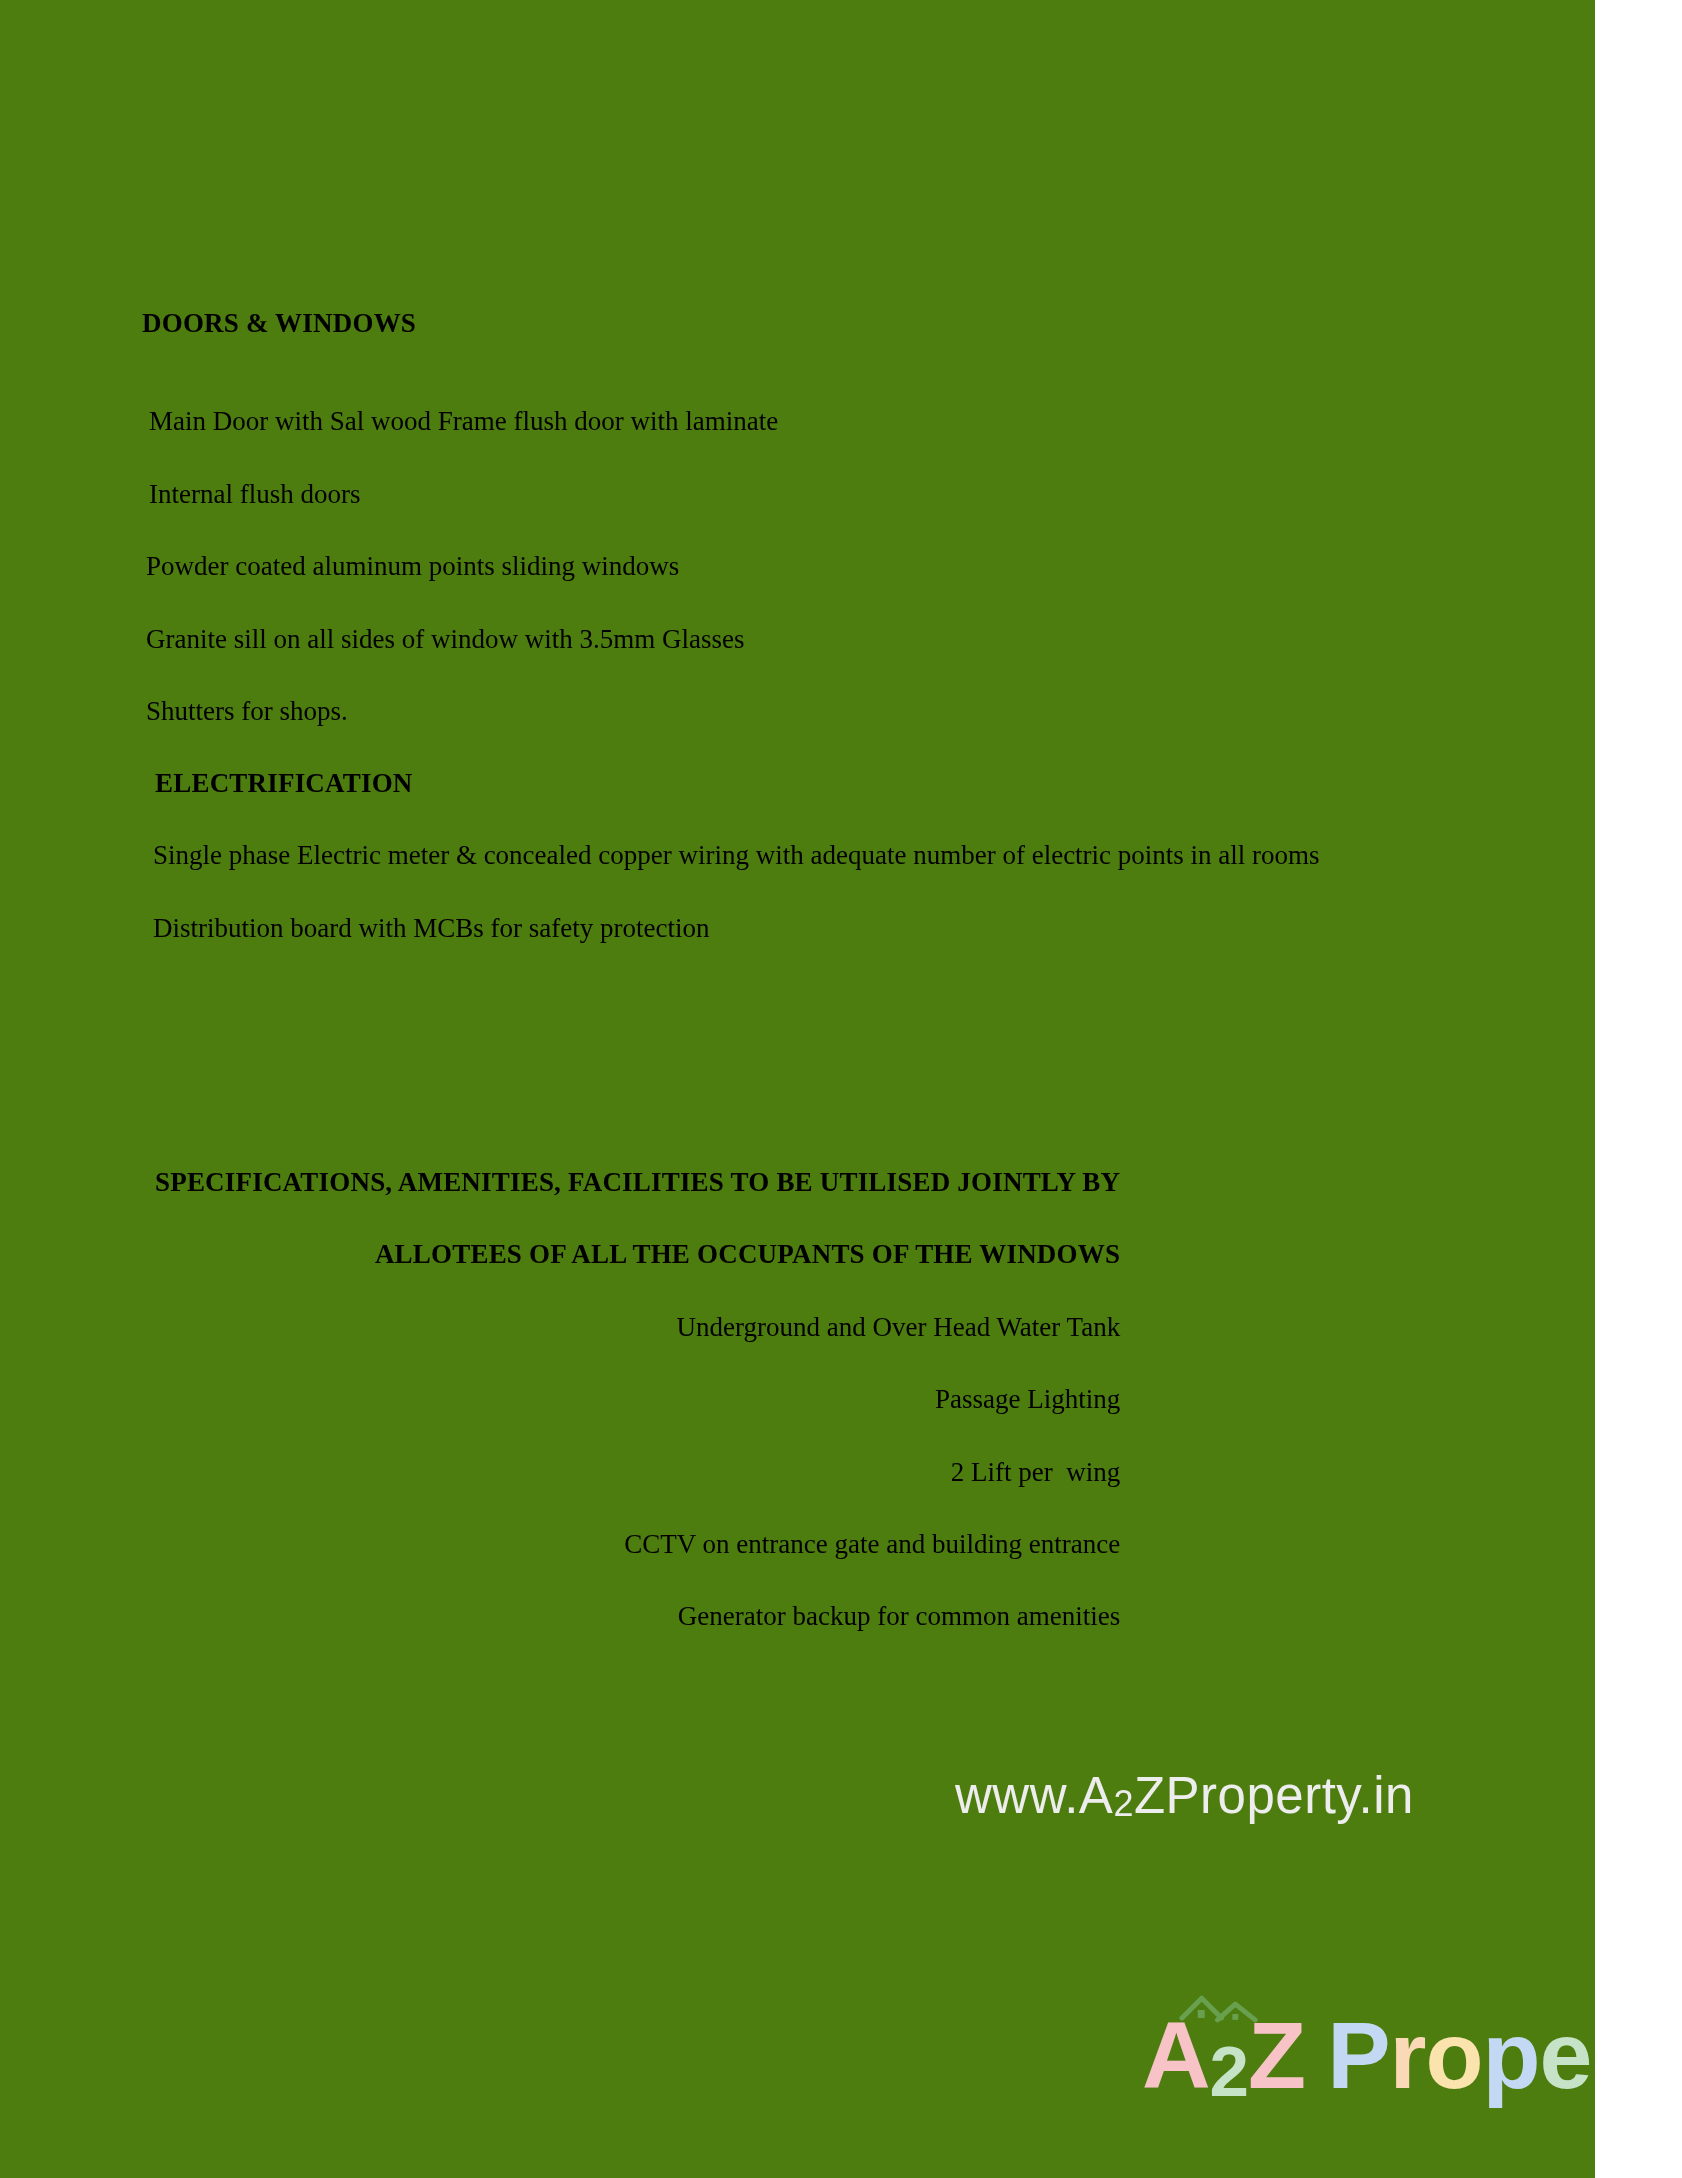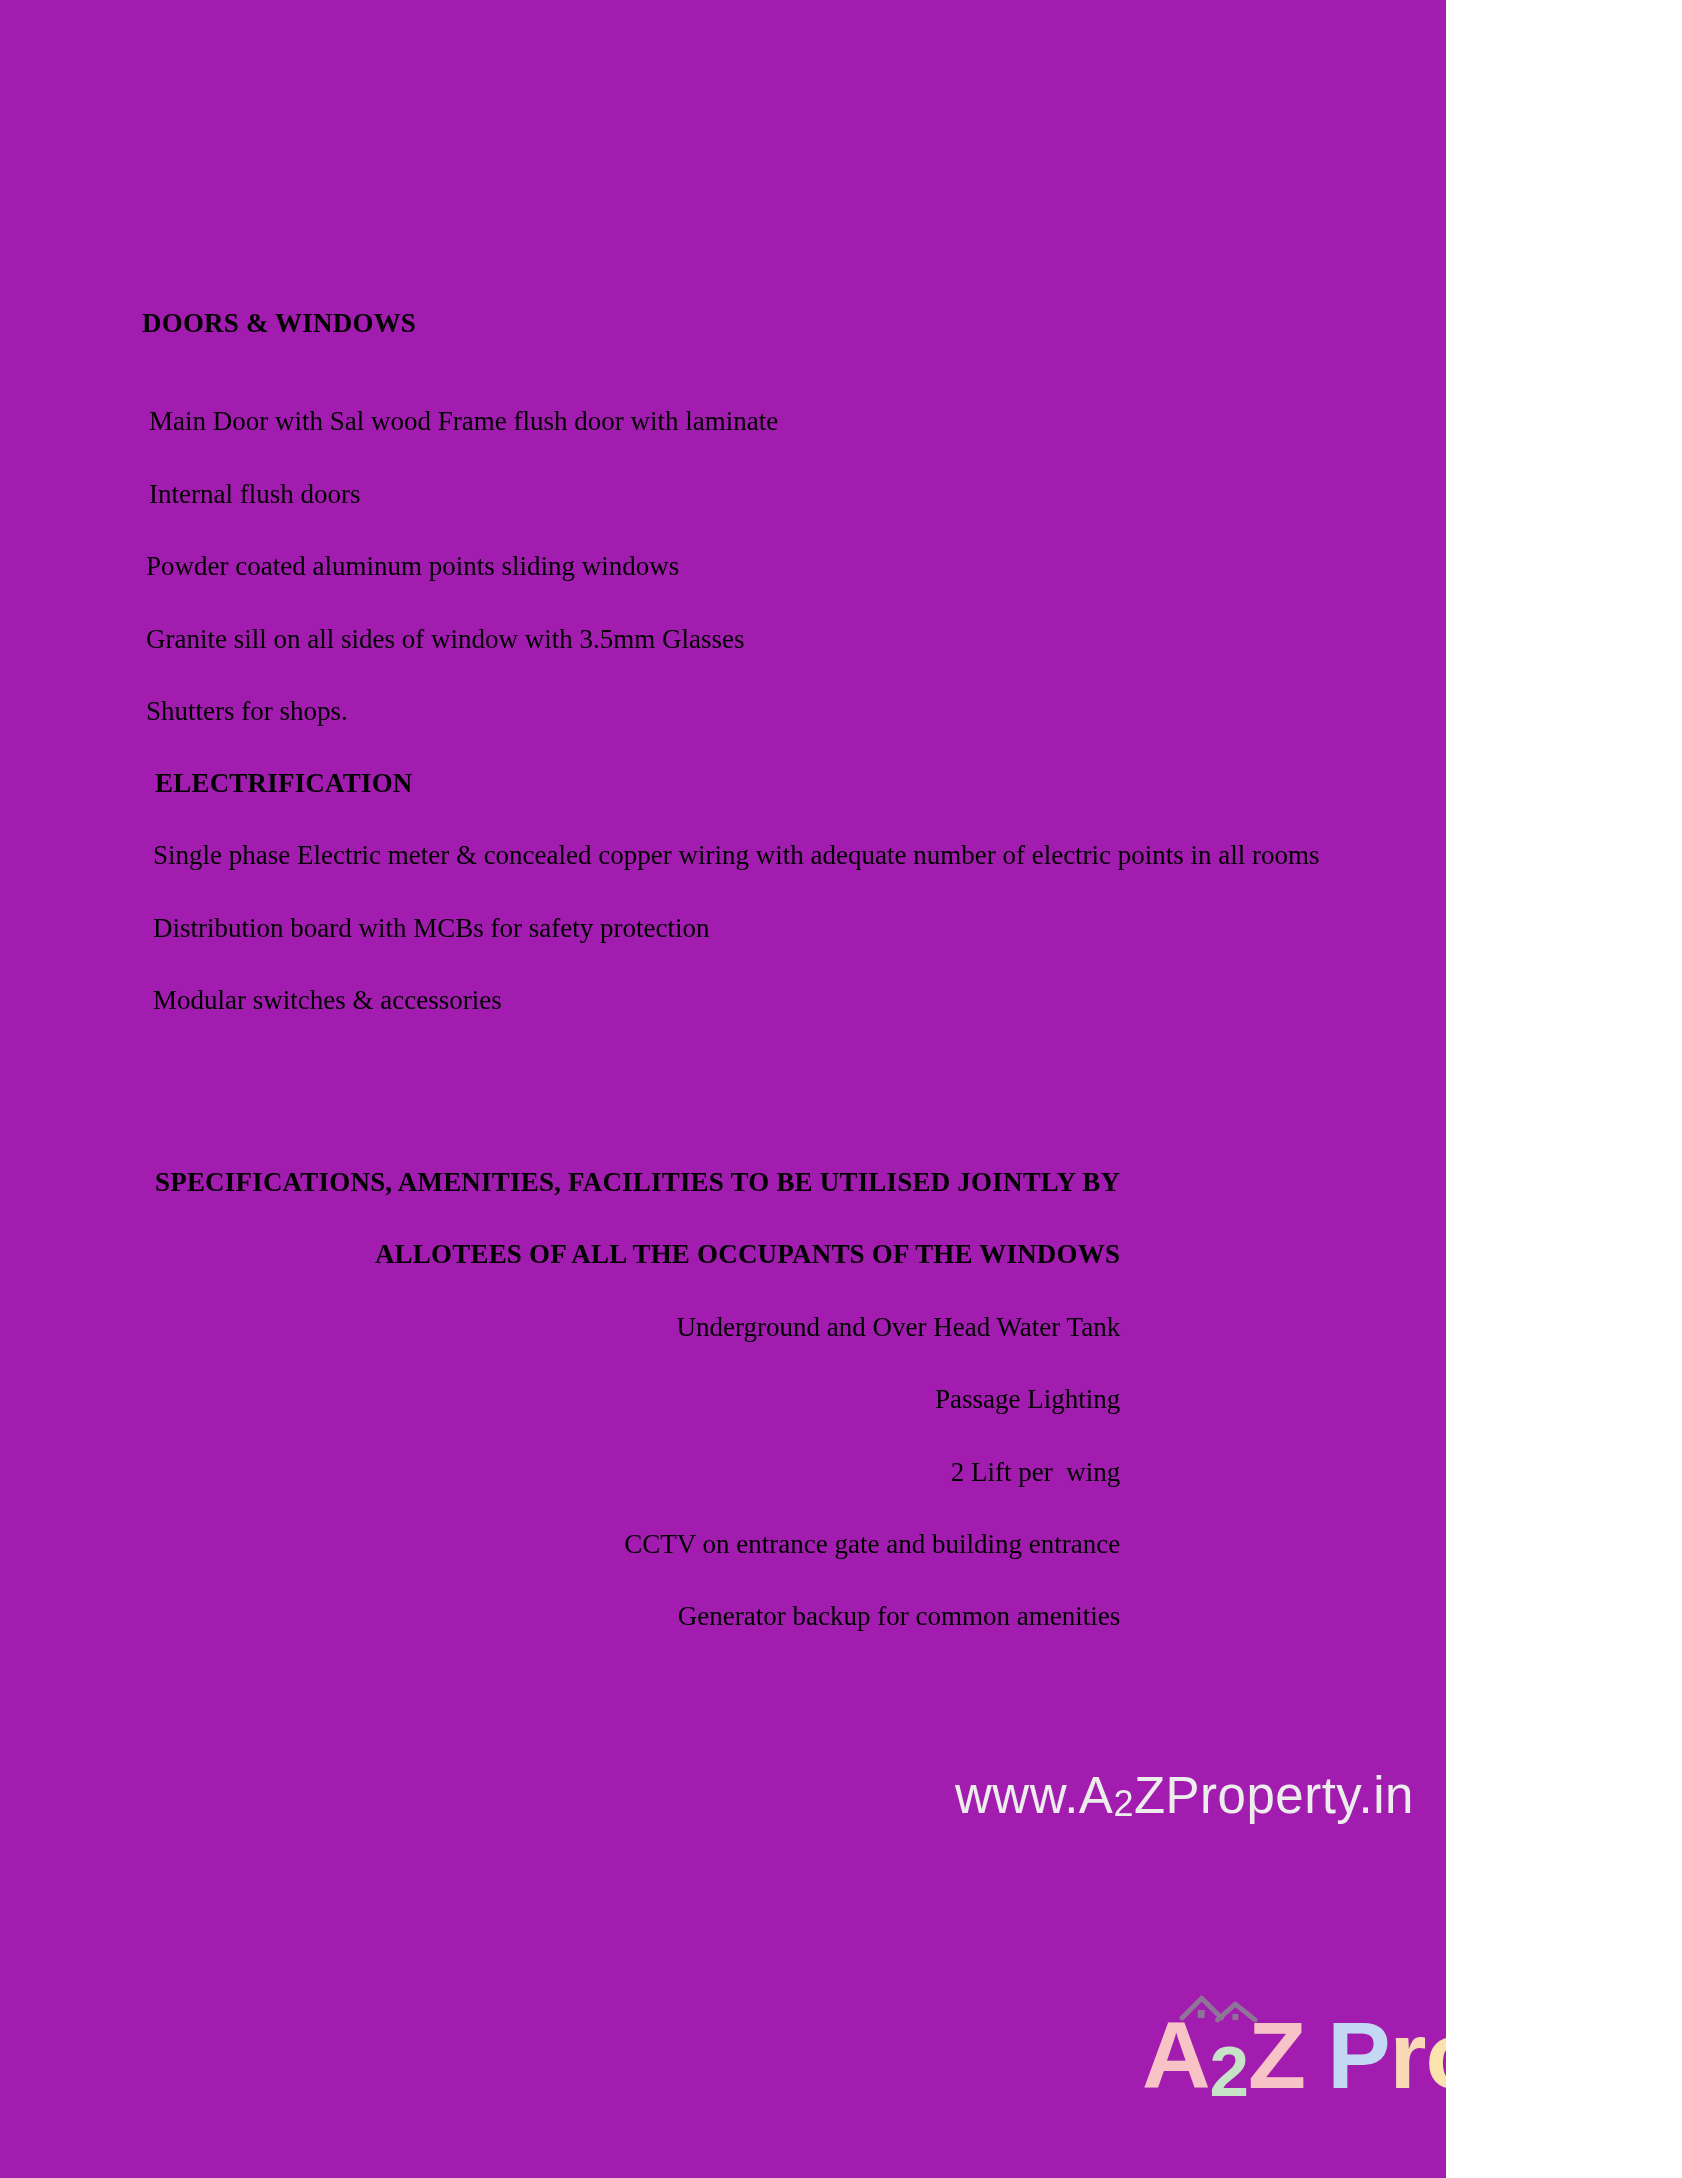--- a/index.html
+++ b/index.html
@@ -6,23 +6,23 @@
     margin: 0;
     padding: 0;
     background: #ffffff;
   }
   body {
     font-family: "Liberation Serif", "DejaVu Serif", serif;
     color: #000000;
   }
   .page {
     position: relative;
-    width: 1446px;
+    width: 1595px;
     height: 2178px;
-    background: #a21caf;
+    background: #4d7c0f;
     overflow: hidden;
   }
   .content {
     position: absolute;
     left: 0;
     top: 0;
     width: 1682px;
     height: 2178px;
   }
   .heading {
@@ -125,21 +125,20 @@
       <div class="line" style="margin-top:40px">Internal flush doors</div>
       <div class="line" style="margin-top:40px;margin-left:-3px">Powder coated aluminum points sliding windows</div>
       <div class="line" style="margin-top:40px;margin-left:-3px">Granite sill on all sides of window with 3.5mm Glasses</div>
       <div class="line" style="margin-top:40px;margin-left:-3px">Shutters for shops.</div>
     </div>
 
     <div class="section" style="top:767px;left:155px;">
       <div class="heading" style="left:0">ELECTRIFICATION</div>
       <div class="line" style="margin-top:40px;margin-left:-2px">Single phase Electric meter &amp; concealed copper wiring with adequate number of electric points in all rooms</div>
       <div class="line" style="margin-top:40px;margin-left:-2px">Distribution board with MCBs for safety protection</div>
-      <div class="line" style="margin-top:40px;margin-left:-2px">Modular switches &amp; accessories</div>
     </div>
 
     <div class="section" style="top:1166px;left:155px;text-align:right;">
       <div class="heading" style="left:0">SPECIFICATIONS, AMENITIES, FACILITIES TO BE UTILISED JOINTLY BY</div>
       <div class="heading" style="left:0;margin-top:40px">ALLOTEES OF ALL THE OCCUPANTS OF THE WINDOWS</div>
       <div class="line" style="margin-top:40px;margin-left:5px">Underground and Over Head Water Tank</div>
       <div class="line" style="margin-top:40px;margin-left:5px">Passage Lighting</div>
       <div class="line" style="margin-top:40px;margin-left:5px">2 Lift per  wing</div>
       <div class="line" style="margin-top:40px;margin-left:5px">CCTV on entrance gate and building entrance</div>
       <div class="line" style="margin-top:40px;margin-left:5px">Generator backup for common amenities</div>

